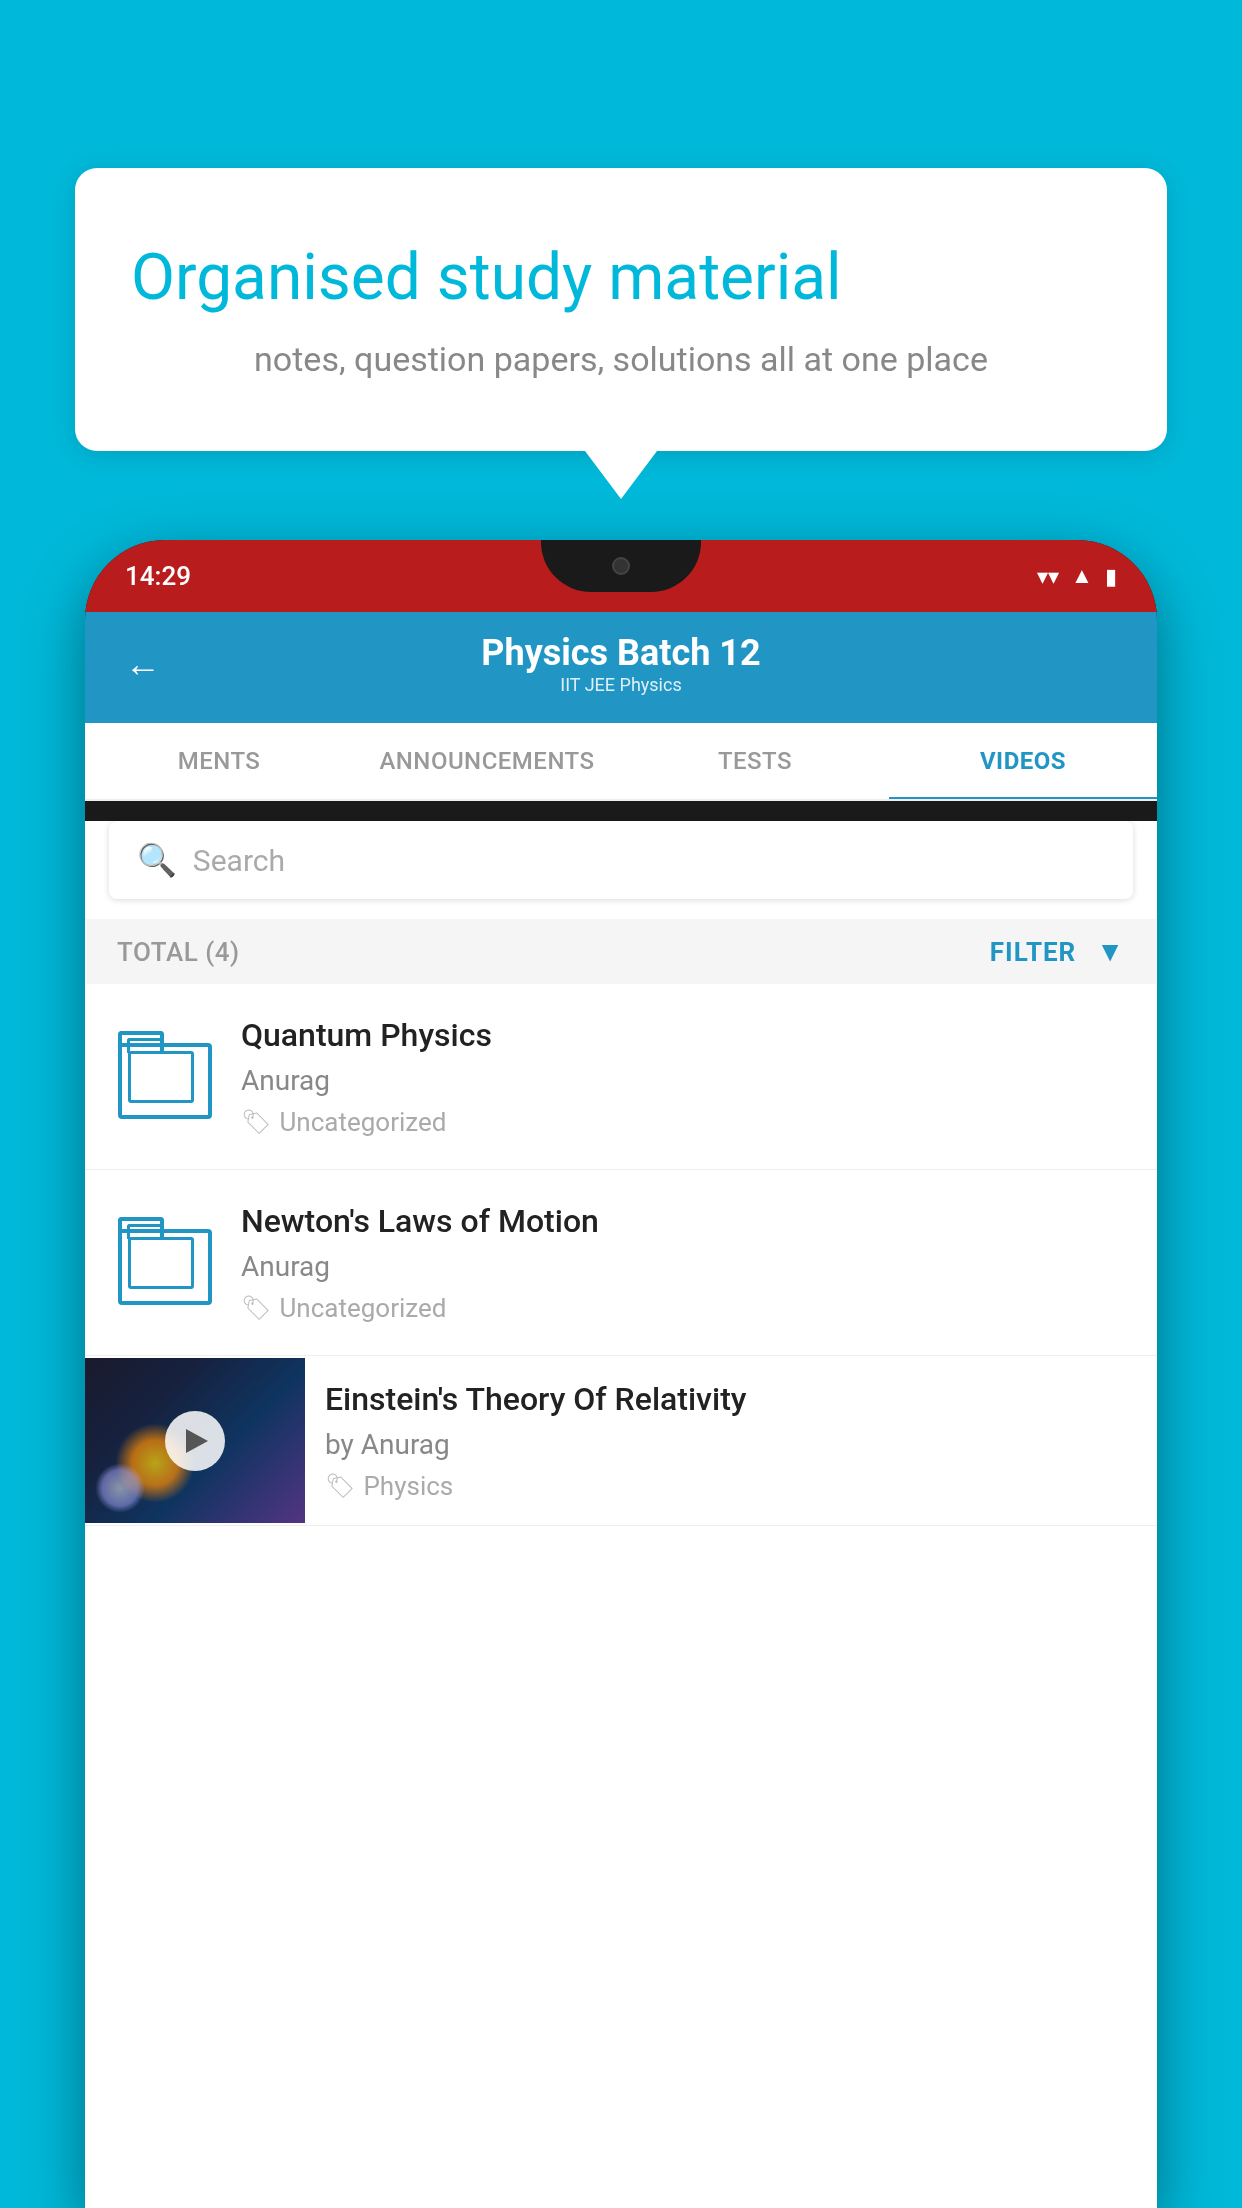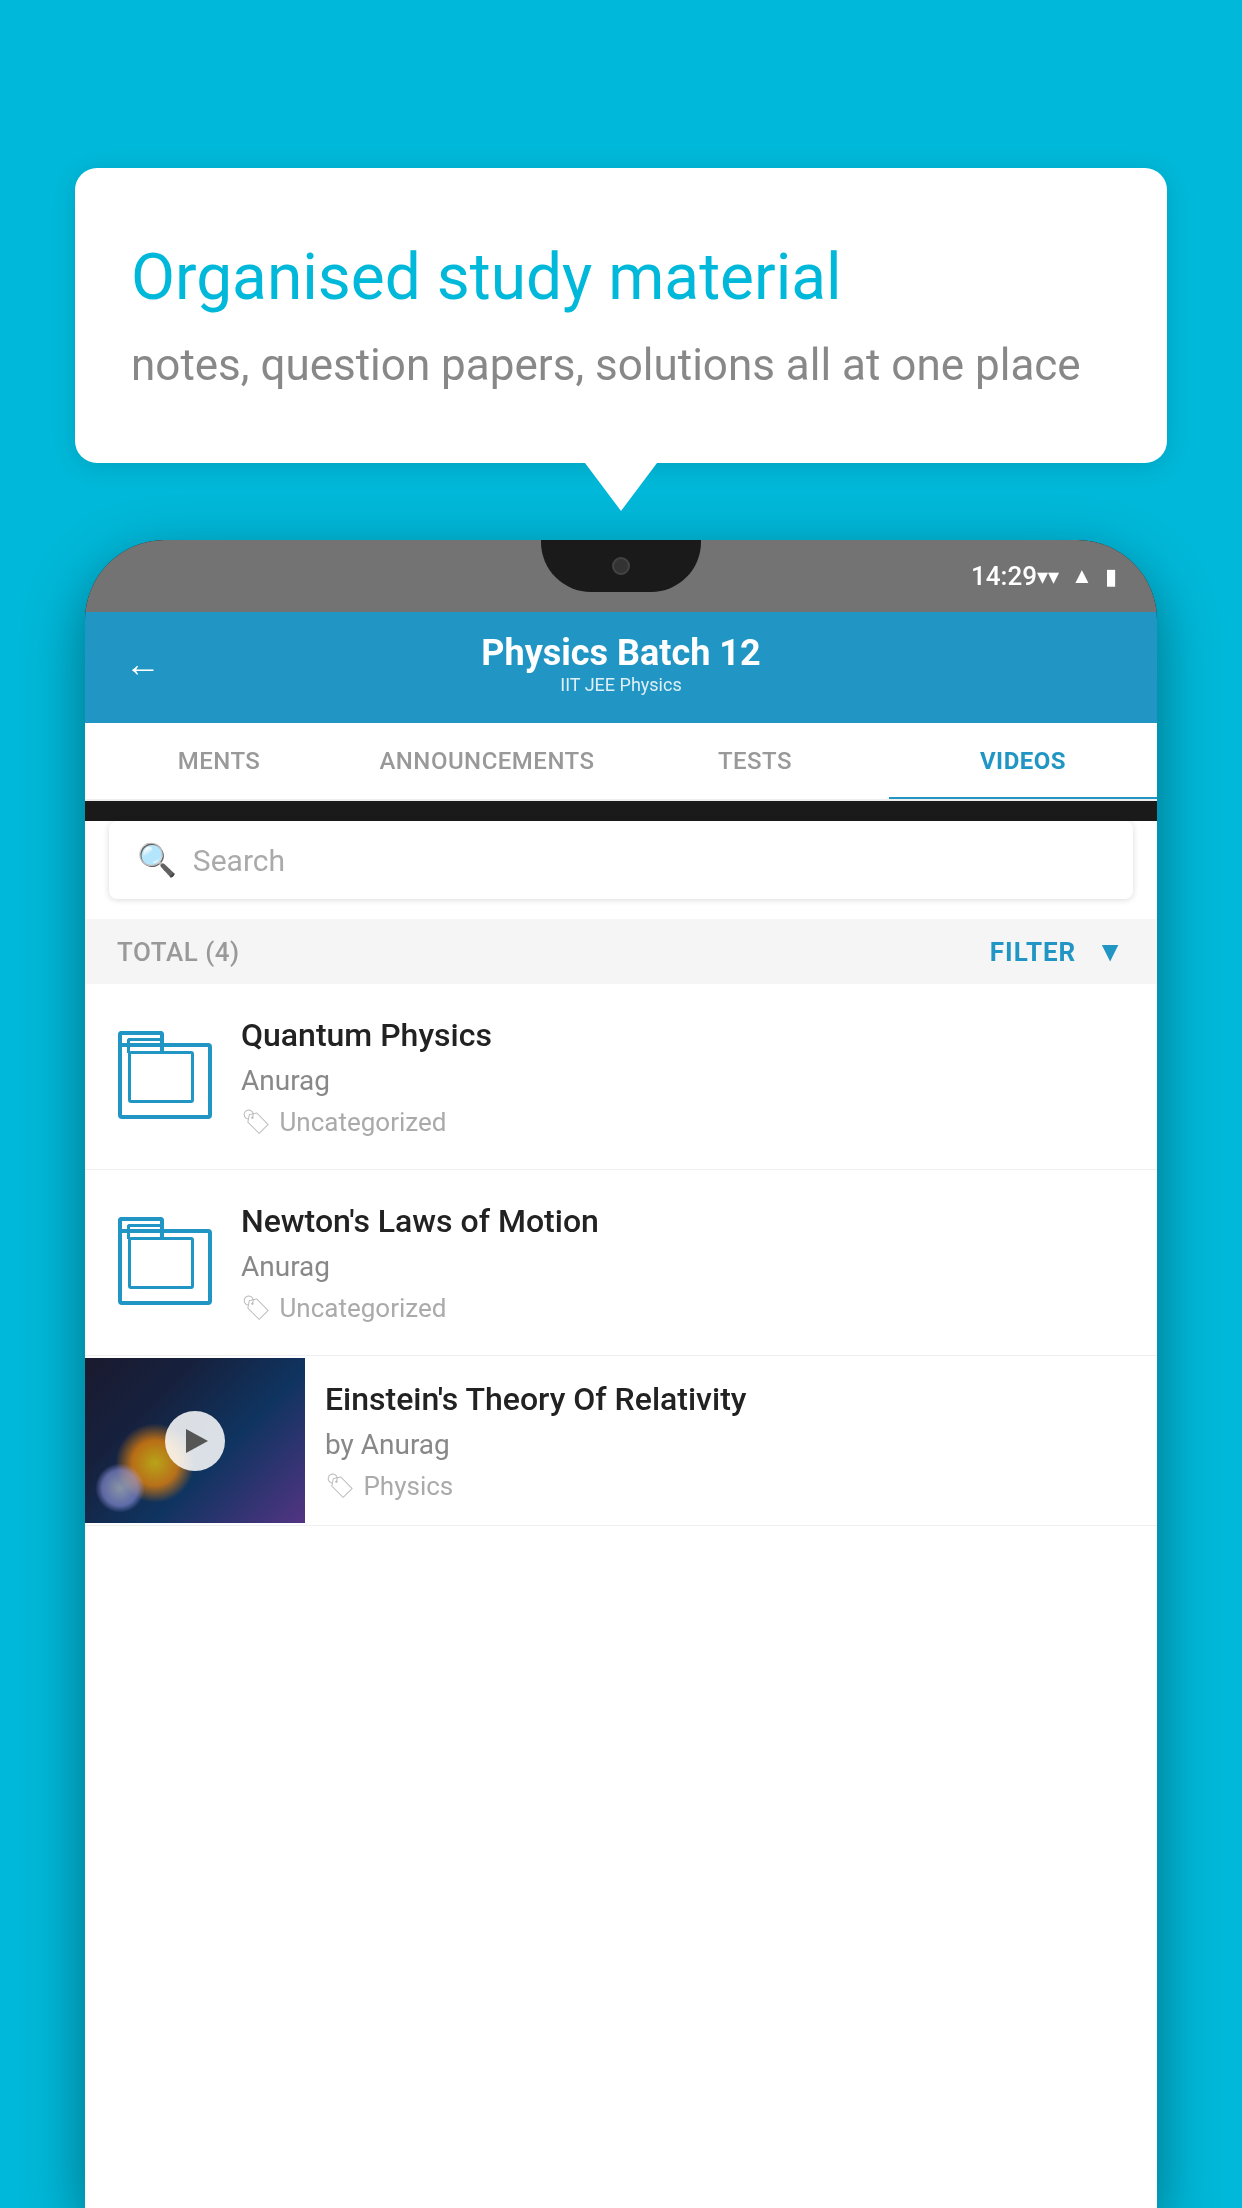--- a/index.html
+++ b/index.html
@@ -40,45 +40,46 @@
     .bubble-title {
       color: #00b8d9;
       font-size: 64px;
       font-weight: 400;
       line-height: 1.2;
       margin-bottom: 22px;
     }
 
     .bubble-subtitle {
       color: #888;
-      font-size: 44px;
+      font-size: 34px;
       font-weight: 400;
+      text-align: center;
     }
 
     
     .phone-frame {
       position: absolute;
       top: 540px;
       left: 85px;
       right: 85px;
       bottom: 0;
       background: #1a1a1a;
       border-radius: 80px 80px 0 0;
       overflow: hidden;
       box-shadow: 0 20px 60px rgba(0,0,0,0.4);
     }
 
     
     .phone-top-bar {
       position: relative;
-      background: #737373;
+      background: #b91c1c;
       height: 72px;
       display: flex;
       align-items: center;
-      justify-content: flex-end;
+      justify-content: space-between;
       padding: 0 40px;
     }
 
     .status-time {
       color: white;
       font-size: 26px;
       font-weight: 500;
     }
 
     .status-icons {

